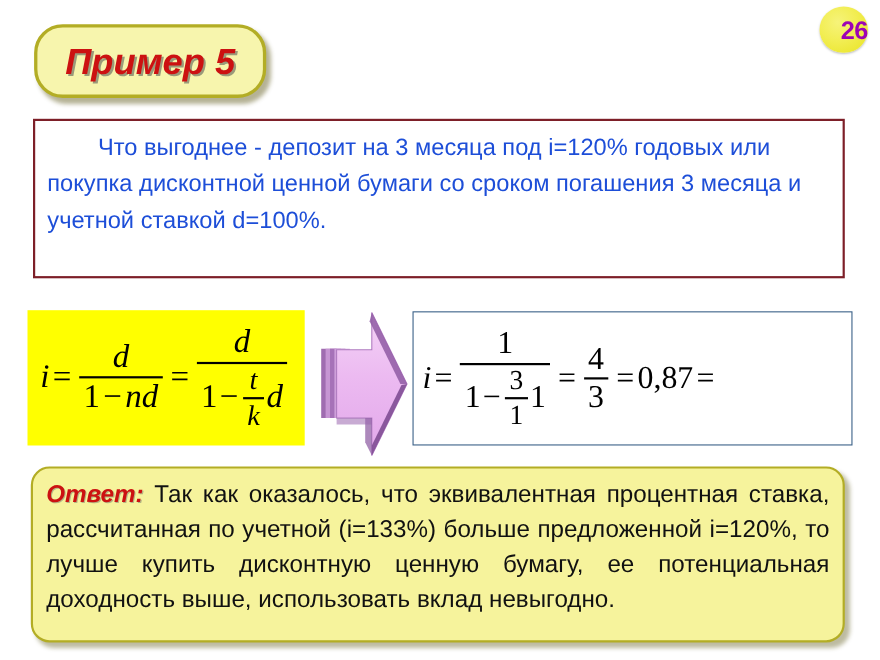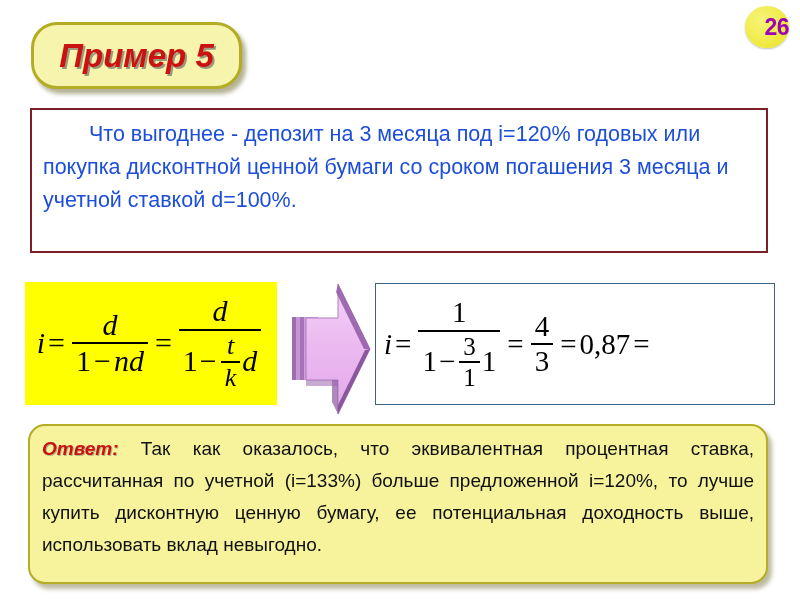--- a/index.html
+++ b/index.html
@@ -179,21 +179,21 @@
     box-sizing: border-box;
     border-radius: 17px;
     border: 2px solid #b3ad25;
     background: #f6f39c;
     box-shadow: 4px 5px 4px rgba(90,85,20,0.40);
     padding: 7px 12px 4px 12px;
     overflow: hidden;
   }
   #answer-box .atext {
     font-family: "Liberation Sans", sans-serif;
-    font-size: 19px;
+    font-size: 22px;
     line-height: 32px;
     color: #111111;
     text-align: justify;
     margin: 0;
   }
   .answer-label {
     font-weight: bold;
     font-style: italic;
     color: #cc1111;
     text-shadow: 1px 1px 0 #b5b583;

